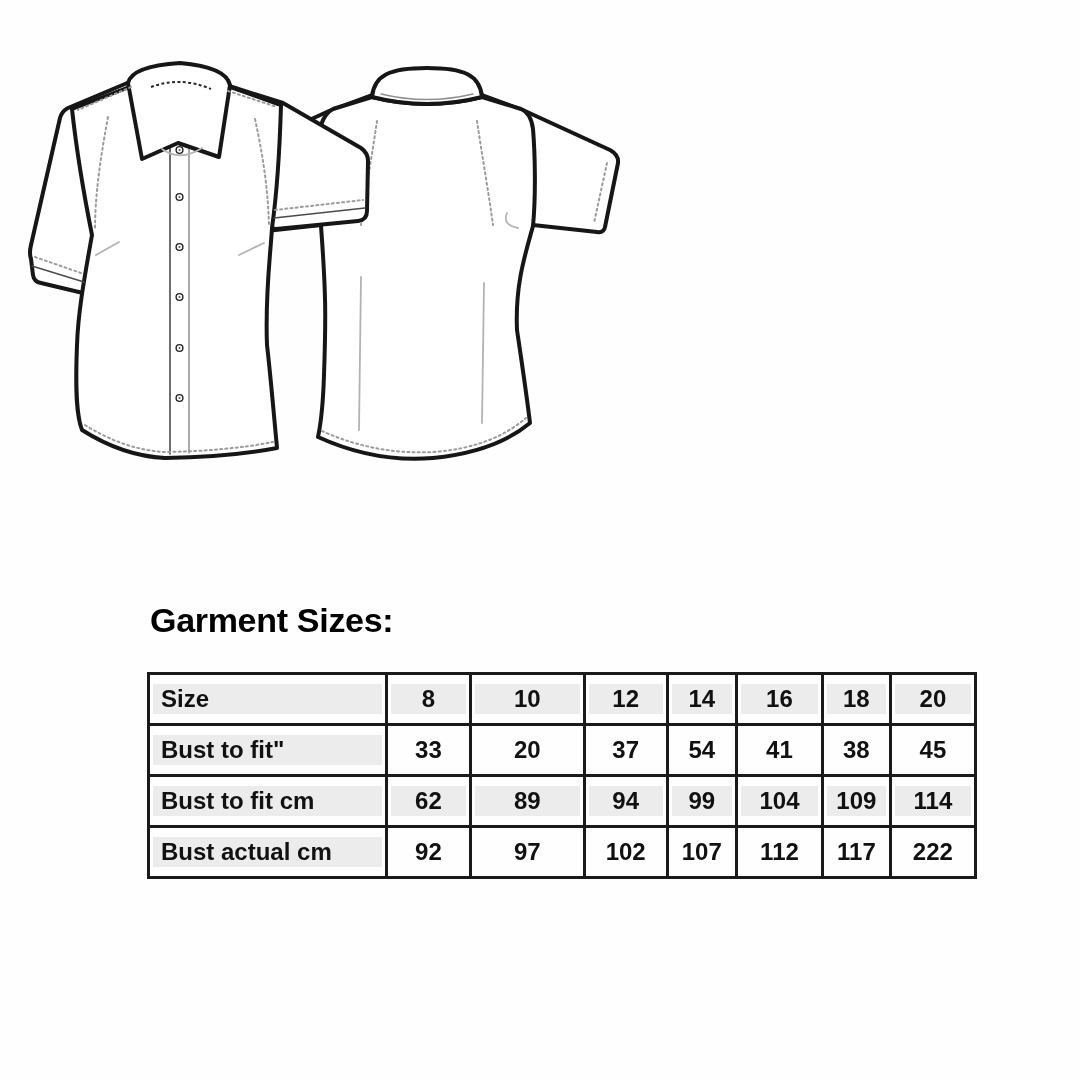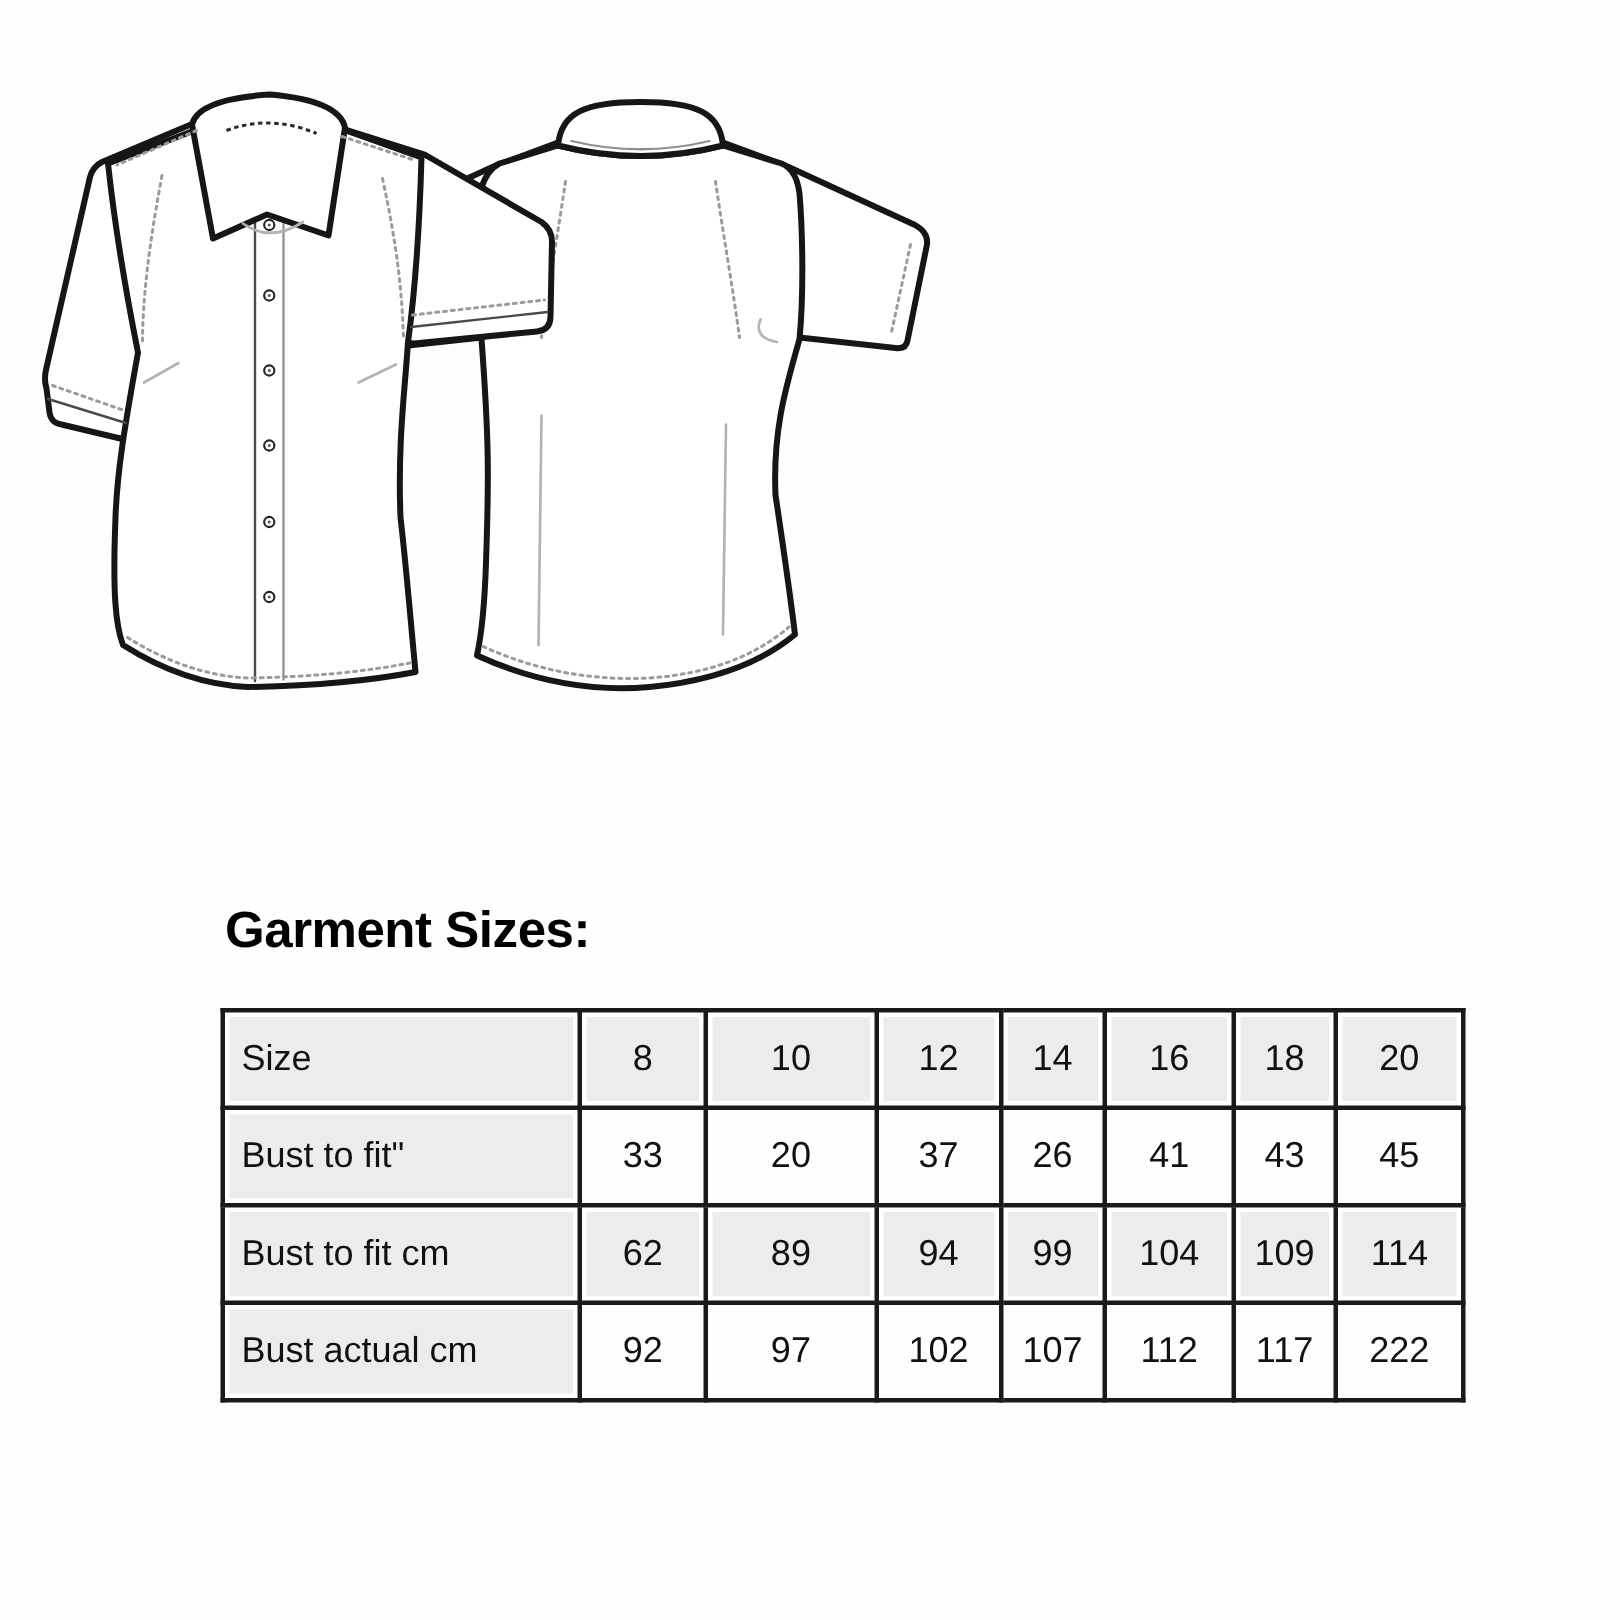--- a/index.html
+++ b/index.html
@@ -30,22 +30,22 @@
   .table-wrap{position:absolute;left:147px;top:672px;width:830px;}
   table.size-table{
     border-collapse:collapse;table-layout:fixed;width:830px;
     border:3px solid var(--border,#1a1a1a);
   }
   table.size-table th,table.size-table td{
     border:3px solid var(--border,#1a1a1a);
     padding:0;height:48px;vertical-align:middle;
   }
   .cell-inner{
-    margin:3px;height:56px;display:flex;align-items:center;justify-content:center;
-    font-size:24px;font-weight:400;color:#111;line-height:1;
+    margin:3px;height:30px;display:flex;align-items:center;justify-content:center;
+    font-size:24px;font-weight:700;color:#111;line-height:1;
   }
   .label-inner{
     justify-content:flex-start;padding-left:8px;background:var(--shade,#ececec);
   }
   tr.shaded .value-inner{background:var(--shade,#ececec);}
 </style>
 </head>
 <body>
 
 <svg class="illustration" viewBox="0 0 640 430" xmlns="http://www.w3.org/2000/svg" aria-hidden="true">
@@ -188,27 +188,27 @@
           <td>
             <div class="cell-inner value-inner">33</div>
           </td>
           <td>
             <div class="cell-inner value-inner">20</div>
           </td>
           <td>
             <div class="cell-inner value-inner">37</div>
           </td>
           <td>
-            <div class="cell-inner value-inner">26</div>
+            <div class="cell-inner value-inner">54</div>
           </td>
           <td>
             <div class="cell-inner value-inner">41</div>
           </td>
           <td>
-            <div class="cell-inner value-inner">43</div>
+            <div class="cell-inner value-inner">38</div>
           </td>
           <td>
             <div class="cell-inner value-inner">45</div>
           </td>
         </tr>
         <tr class="shaded">
           <th>
             <div class="cell-inner label-inner">Bust to fit cm</div>
           </th>
           <td>

